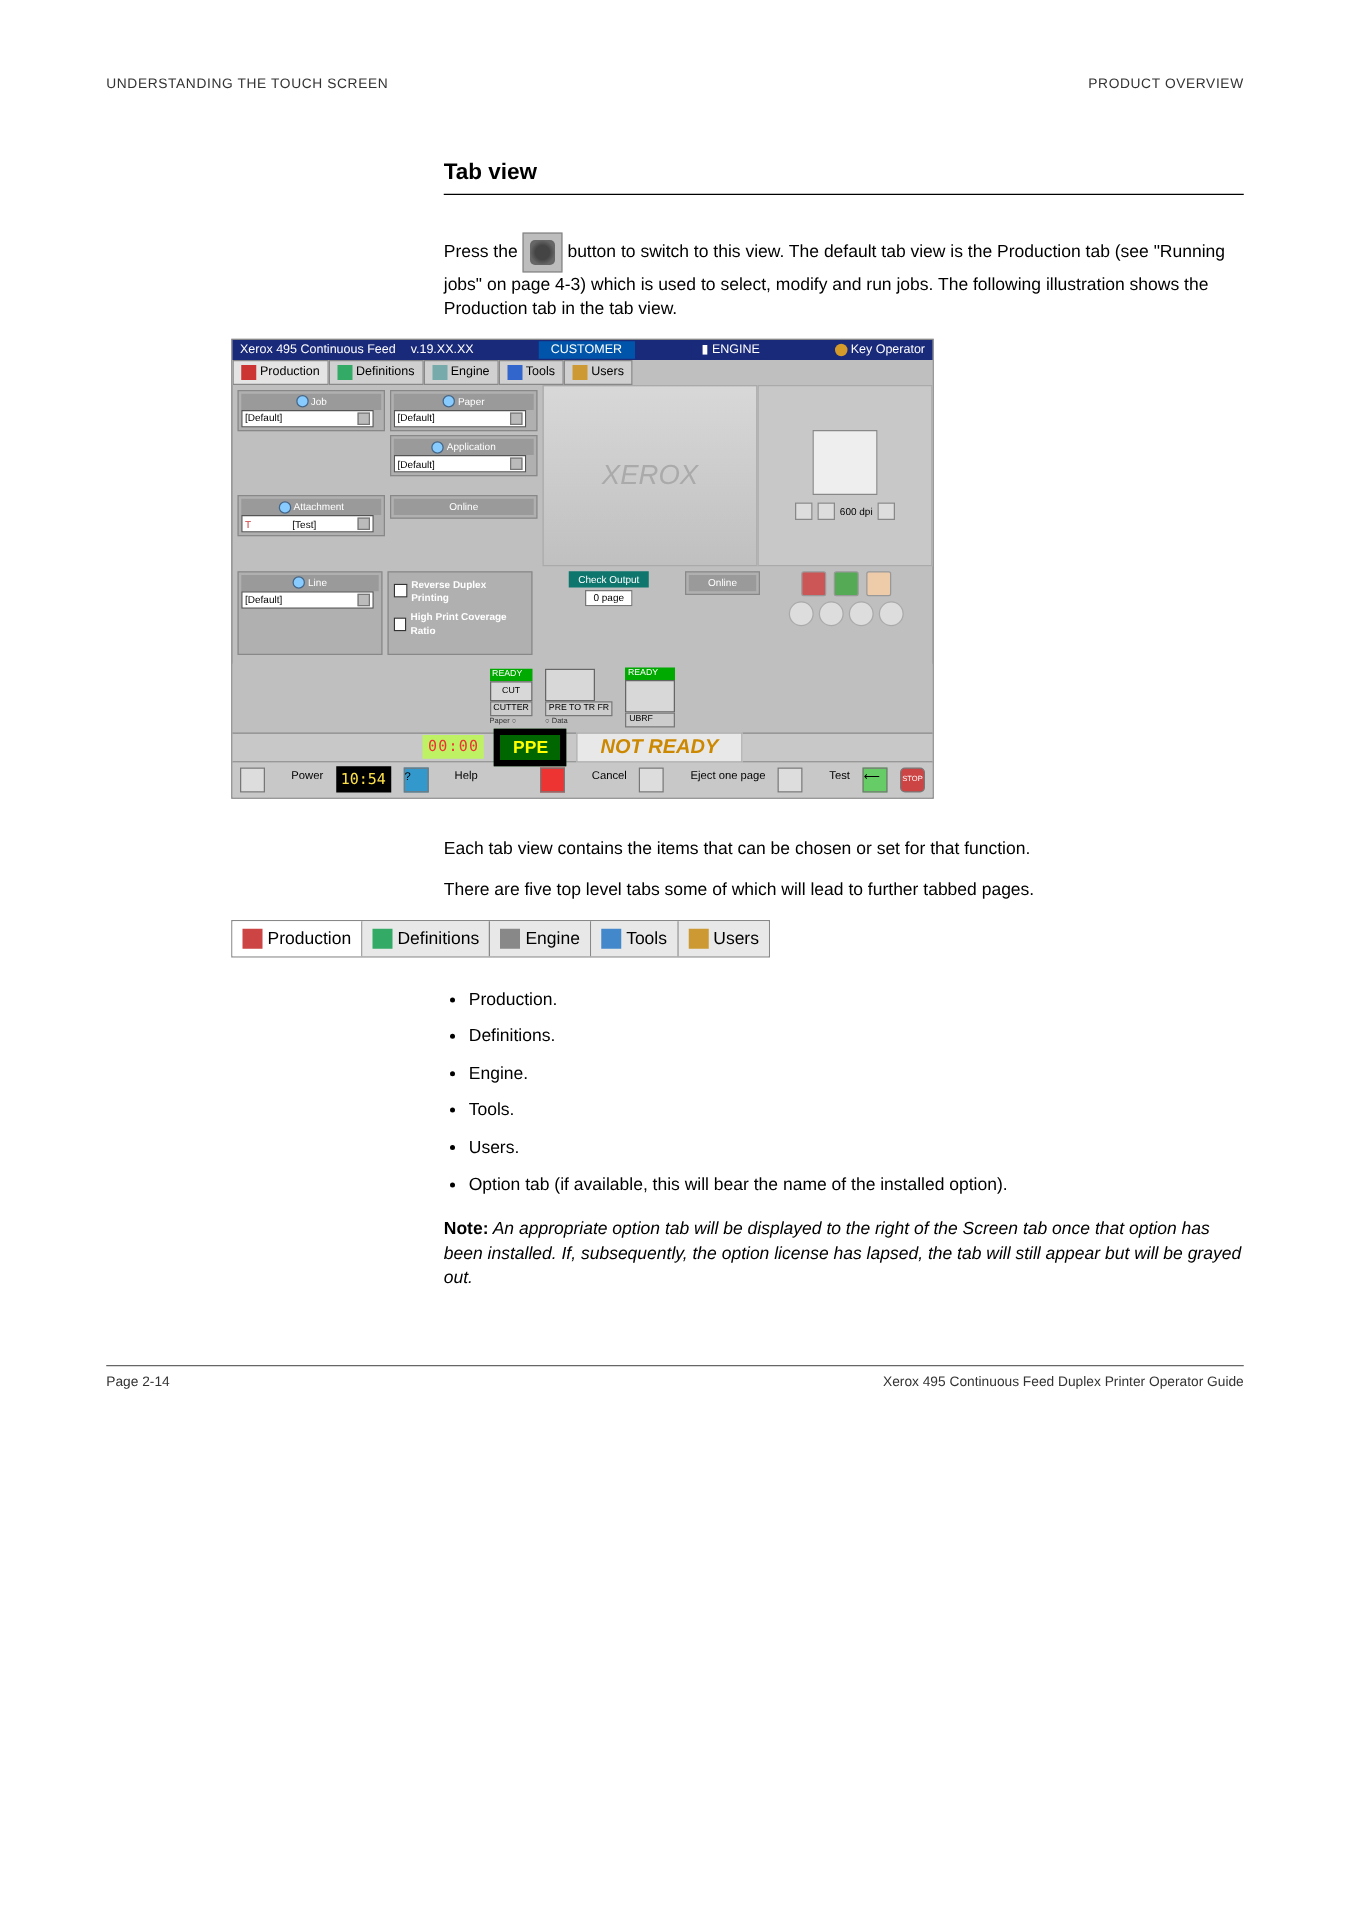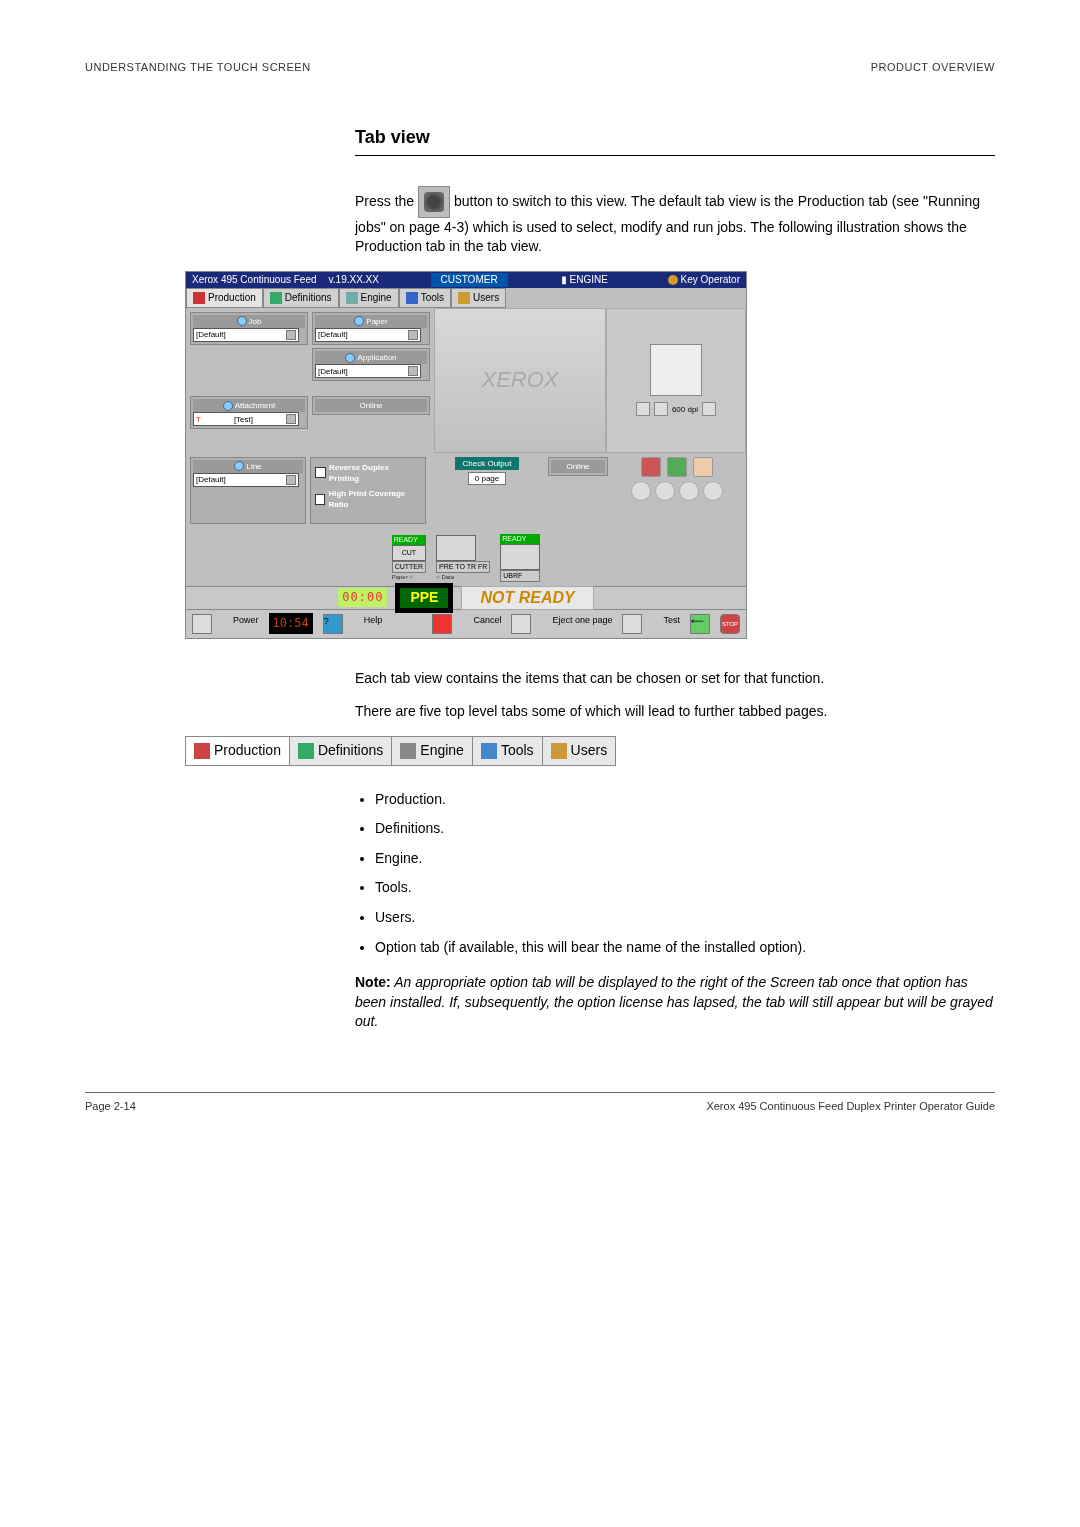--- a/index.html
+++ b/index.html
@@ -149,21 +149,21 @@
 
   .bottom-bar {
     background:#c8c8c8; height:28px; display:flex; align-items:center; gap:10px; padding:0 6px;
   }
   .bbtn { display:flex; align-items:flex-start; gap:21px; font-size:9px;}
   .bbtn .bic { width:18px; height:18px; border:1px solid #777; background:#ddd;}
   .bbtn .bic.red { background:#e33;}
   .bbtn .bic.blue { background:#39c;}
   .bbtn .bic.grn { background:#6c6;}
   .bbtn .bic.stop { background:#c44; border-radius:4px; color:#fff; font-size:6px; display:flex; align-items:center; justify-content:center;}
-  .time-digital { font-family:monospace; background:#000; color:#c2410c; padding:2px 4px; font-size:12px;}
+  .time-digital { font-family:monospace; background:#000; color:#fde047; padding:2px 4px; font-size:12px;}
 
   
   .tab-strip {
     margin-left: 100px;
     display:flex;
     border:1px solid #888;
     width: fit-content;
     margin-bottom: 24px;
   }
   .tab-strip .ts-tab {

